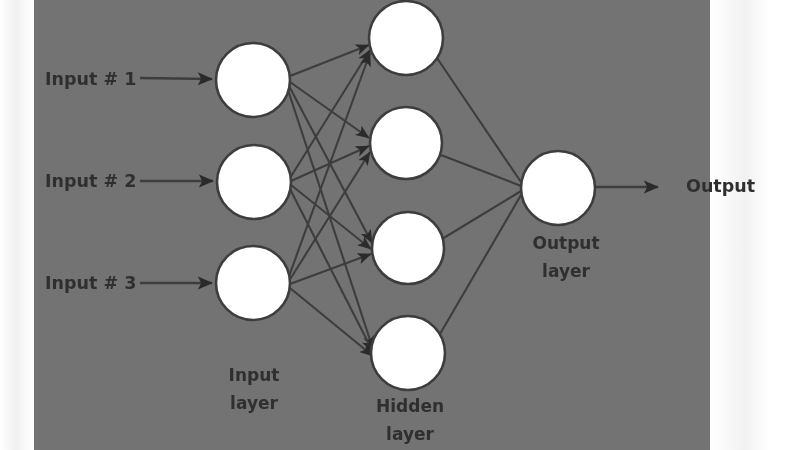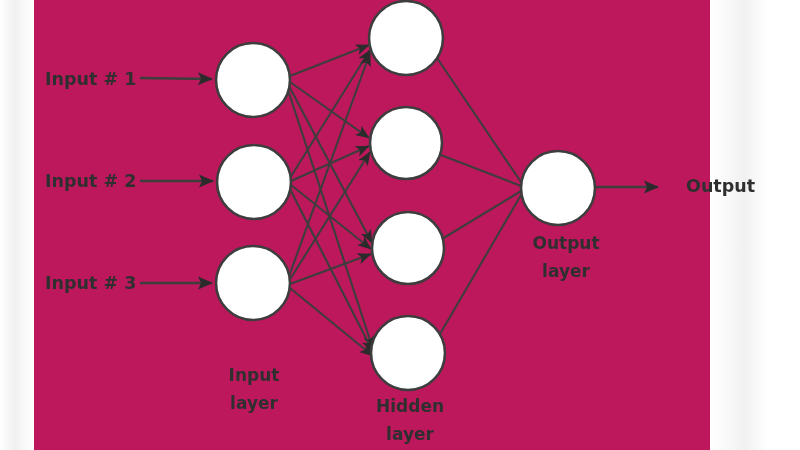--- a/index.html
+++ b/index.html
@@ -10,21 +10,21 @@
   body {
     width: 800px;
     height: 450px;
     overflow: hidden;
     font-family: "DejaVu Sans", sans-serif;
   }
   #canvas-wrap {
     position: relative;
     width: 768px;
     height: 450px;
-    background: #be185d;
+    background: #737373;
   }
   
   #vignette-left {
     position: absolute;
     left: 0; top: 0;
     width: 34px; height: 450px;
     background: linear-gradient(to right, #ffffff 0%, #f0f0f0 45%, #fafafa 75%, #ffffff 100%);
     pointer-events: none;
   }
   #vignette-right {

